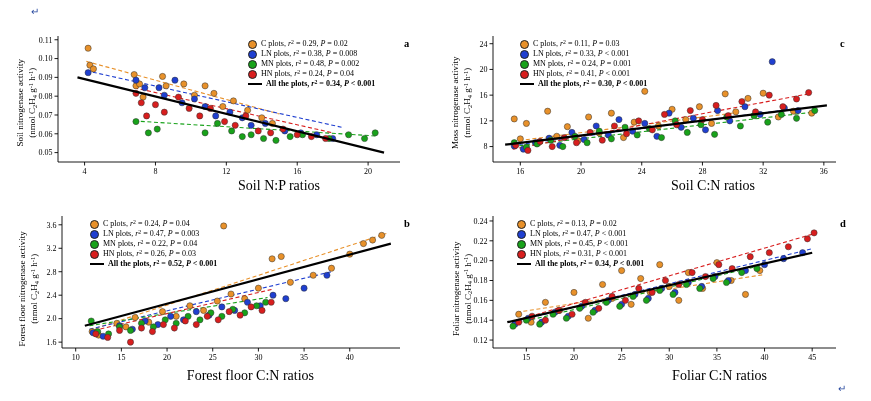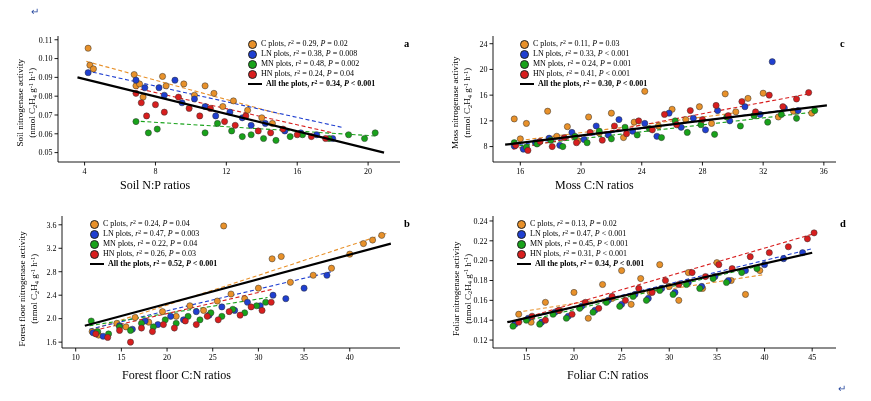--- a/index.html
+++ b/index.html
@@ -7,21 +7,21 @@
   .pilcrow{position:absolute;font-family:"Liberation Sans",sans-serif;font-size:10px;color:#2a4ba0;}
   .panel{position:absolute;}
   .plot-svg{display:block;}
   .legend{position:absolute;font-family:"Liberation Serif",serif;font-size:8px;line-height:1.42;}
   .legend .row{display:flex;align-items:center;white-space:nowrap;height:10px;}
   .legend .dot{width:7px;height:7px;border-radius:50%;margin-right:4px;flex:0 0 auto;border:0.7px solid #222;}
   .legend .line{width:14px;height:2.2px;background:#000;margin-right:4px;flex:0 0 auto;}
   .legend .txt{font-size:8px;}
   .legend .txt b{font-weight:bold;}
   .panel-letter{position:absolute;font-weight:bold;font-size:10.5px;font-family:"Liberation Serif",serif;}
-  .axis-title{position:absolute;font-size:12px;font-family:"Liberation Serif",serif;text-align:left;}
+  .axis-title{position:absolute;font-size:14px;font-family:"Liberation Serif",serif;text-align:right;}
   .ytitle{position:absolute;font-size:9px;font-family:"Liberation Serif",serif;text-align:center;transform-origin:center center;}
   .ytitle .l2{display:block;}
   sub{font-size:0.72em;vertical-align:-0.25em;}
   sup{font-size:0.72em;vertical-align:0.4em;}
   i{font-style:italic;}
 </style>
 </head>
 <body>
 
 <div class="pilcrow" style="left:31px;top:6px;">↵</div>
@@ -307,21 +307,21 @@
     <div class="row">
         <span class="dot" style="background:#D81E1E"></span>
         <span class="txt">HN plots, <i>r</i><sup>2</sup> = 0.41, <i>P</i> &lt; 0.001</span>
       </div>
     <div class="row">
         <span class="line"></span>
         <span class="txt"><b>All the plots, <i>r</i><sup>2</sup> = 0.30, <i>P</i> &lt; 0.001</b></span>
       </div>
   </div>
   <div class="panel-letter" style="left:405px;top:20px;">c</div>
-  <div class="axis-title" style="left:120px;top:160px;width:200px;">Moss C:N ratios</div>
+  <div class="axis-title" style="left:120px;top:160px;width:200px;">Soil C:N ratios</div>
   <div class="ytitle" style="left:-48px;top:72px;width:150px;transform:rotate(-90deg);line-height:1.35;">
     <span>Moss nitrogenase activity</span>
     <span class="l2">(nmol C<sub>2</sub>H<sub>4</sub> g<sup>-1</sup> h<sup>-1</sup>)</span>
   </div>
 </div>
 
 <div class="panel" style="left:0px;top:202px;width:435px;height:190px;">
   <svg class="plot-svg" id="svg-b" width="435" height="190">
       <line x1="62" y1="146" x2="400" y2="146" stroke="#000" stroke-width="0.9"></line>
       <line x1="62" y1="14" x2="62" y2="146" stroke="#000" stroke-width="0.9"></line>
@@ -449,21 +449,21 @@
     <div class="row">
         <span class="dot" style="background:#D81E1E"></span>
         <span class="txt">HN plots, <i>r</i><sup>2</sup> = 0.26, <i>P</i> = 0.03</span>
       </div>
     <div class="row">
         <span class="line"></span>
         <span class="txt"><b>All the plots, <i>r</i><sup>2</sup> = 0.52, <i>P</i> &lt; 0.001</b></span>
       </div>
   </div>
   <div class="panel-letter" style="left:404px;top:16px;">b</div>
-  <div class="axis-title" style="left:122px;top:166px;width:220px;">Forest floor C:N ratios</div>
+  <div class="axis-title" style="left:94px;top:166px;width:220px;">Forest floor C:N ratios</div>
   <div class="ytitle" style="left:-56px;top:74px;width:170px;transform:rotate(-90deg);line-height:1.35;">
     <span>Forest floor nitrogenase activity</span>
     <span class="l2">(nmol C<sub>2</sub>H<sub>4</sub> g<sup>-1</sup> h<sup>-1</sup>)</span>
   </div>
 </div>
 
 <div class="panel" style="left:435px;top:202px;width:436px;height:190px;">
   <svg class="plot-svg" id="svg-d" width="436" height="190">
       <line x1="58" y1="146" x2="401" y2="146" stroke="#000" stroke-width="0.9"></line>
       <line x1="58" y1="14" x2="58" y2="146" stroke="#000" stroke-width="0.9"></line>

